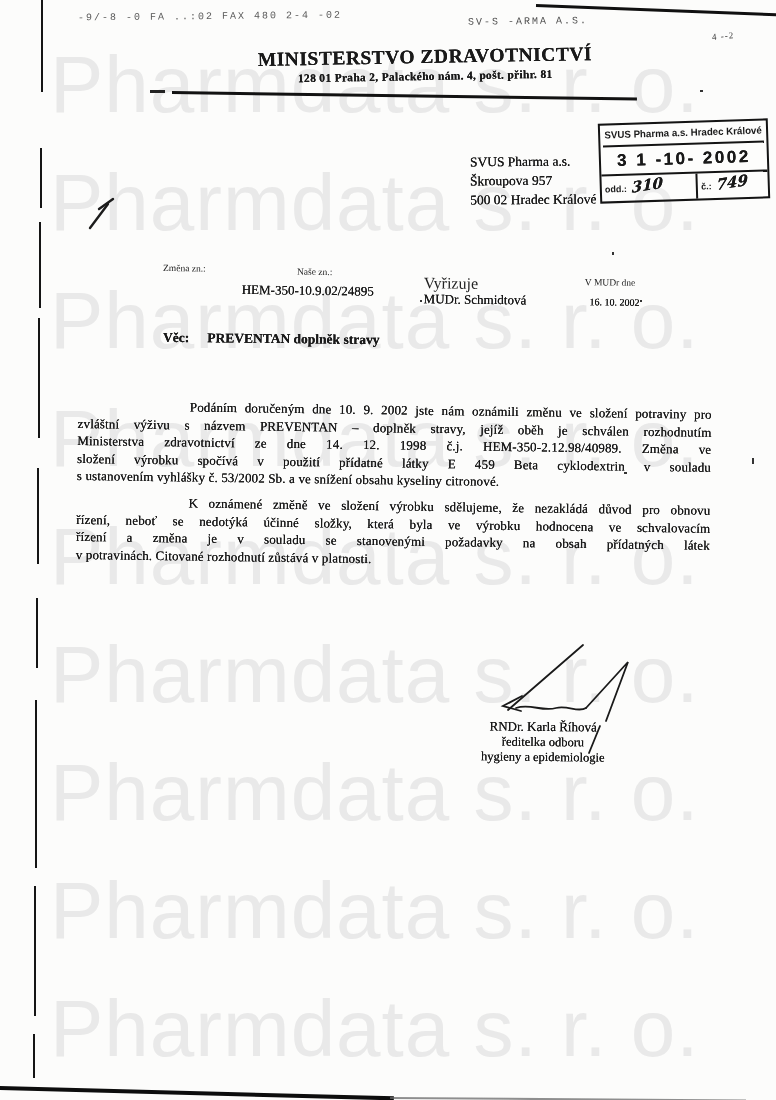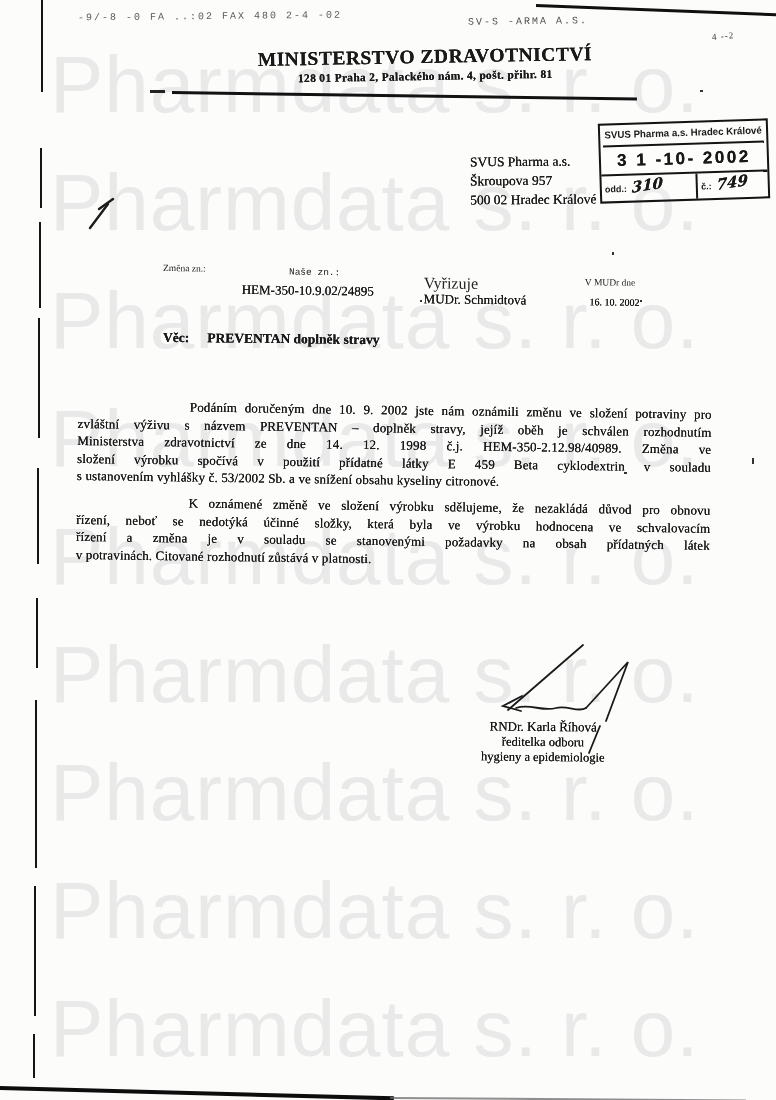--- a/index.html
+++ b/index.html
@@ -130,21 +130,21 @@
   </div>
 
   <div class="recipient">
       <div class="line">SVUS Pharma a.s.</div>
       <div class="line">Škroupova 957</div>
       <div class="line last">500 02  Hradec Králové</div>
     </div>
 
   <div class="refs">
     <span class="ref-label" style="left:163px; top:263px;">Změna zn.:</span>
-    <span class="ref-label" style="left:289px; top:265px;font-family:Liberation Mono, monospace;">Naše zn.:</span>
+    <span class="ref-label" style="left:297px; top:265px;">Naše zn.:</span>
     <span class="ref-value" style="left:242px; top:281px;">HEM-350-10.9.02/24895</span>
     <span class="ref-label" style="left:424px; top:271px; font-size:16px;">Vyřizuje</span>
     <span class="ref-value" style="left:424px; top:288px;">MUDr. Schmidtová</span>
     <span class="ref-label" style="left:585px; top:272px;">V MUDr dne</span>
     <span class="ref-value" style="left:590px; top:291px; font-size:10px;">16. 10. 2002</span>
   </div>
 
   <div class="subject">
     <span>Věc:</span><span class="subject-value">PREVENTAN doplněk stravy</span>
   </div>

